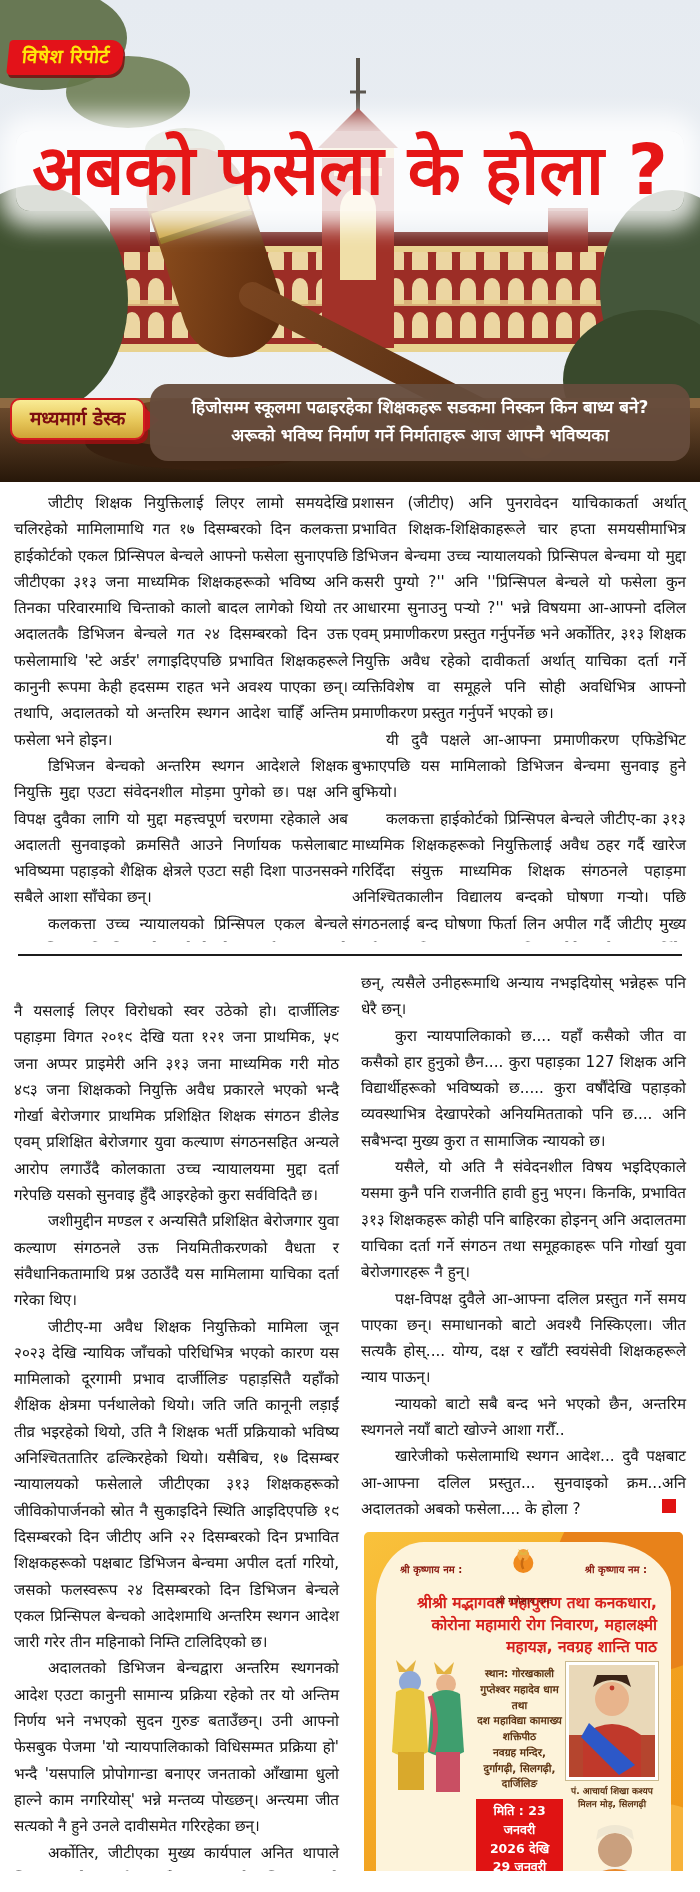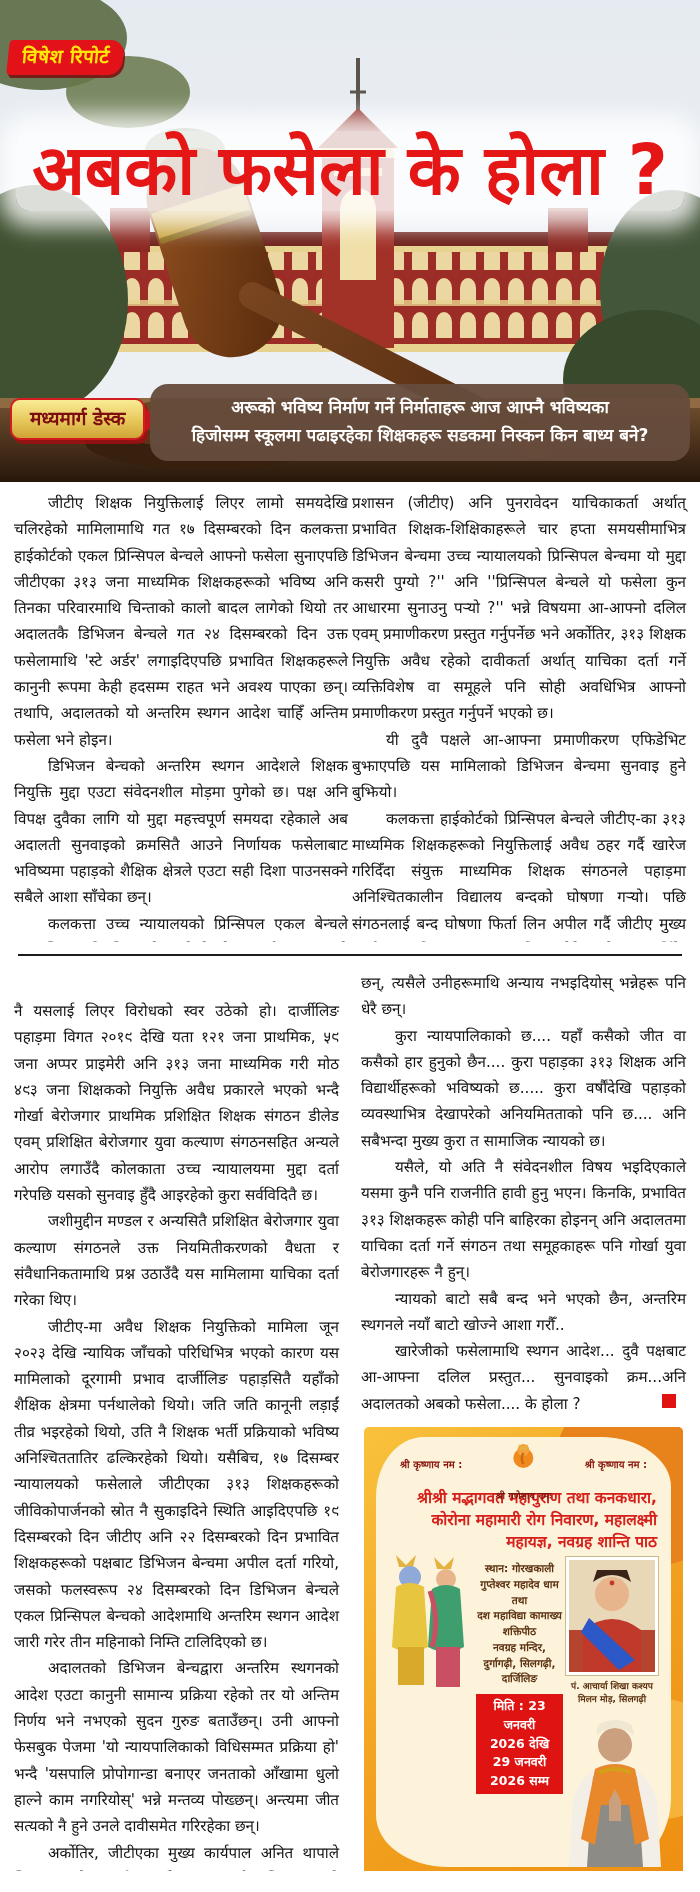--- a/index.html
+++ b/index.html
@@ -139,29 +139,29 @@
         <circle cx="570" cy="300" r="18" fill="#5e3315"></circle>
       </g>
     </svg>
 
     <div class="kicker">विषेश रिपोर्ट</div>
     <div class="headline-main-wrap">
       <span class="headline-main">अबको फसेला के होला ?</span>
     </div>
     <div class="byline">मध्यमार्ग डेस्क</div>
     <div class="standfirst">
+      <div>हिजोसम्म स्कूलमा पढाइरहेका शिक्षकहरू सडकमा निस्कन किन बाध्य बने?</div>
       <div>अरूको भविष्य निर्माण गर्ने निर्माताहरू आज आफ्नै भविष्यका</div>
-      <div>हिजोसम्म स्कूलमा पढाइरहेका शिक्षकहरू सडकमा निस्कन किन बाध्य बने?</div>
     </div>
   </div>
 
   <div class="cols">
     <div class="col">
         <p class="para">जीटीए शिक्षक नियुक्तिलाई लिएर लामो समयदेखि चलिरहेको मामिलामाथि गत १७ दिसम्बरको दिन कलकत्ता हाईकोर्टको एकल प्रिन्सिपल बेन्चले आफ्नो फसेला सुनाएपछि जीटीएका ३१३ जना माध्यमिक शिक्षकहरूको भविष्य अनि तिनका परिवारमाथि चिन्ताको कालो बादल लागेको थियो तर अदालतकै डिभिजन बेन्चले गत २४ दिसम्बरको दिन उक्त फसेलामाथि 'स्टे अर्डर' लगाइदिएपछि प्रभावित शिक्षकहरूले कानुनी रूपमा केही हदसम्म राहत भने अवश्य पाएका छन्। तथापि, अदालतको यो अन्तरिम स्थगन आदेश चाहिँ अन्तिम फसेला भने होइन।</p>
-        <p class="para">डिभिजन बेन्चको अन्तरिम स्थगन आदेशले शिक्षक नियुक्ति मुद्दा एउटा संवेदनशील मोड़मा पुगेको छ। पक्ष अनि विपक्ष दुवैका लागि यो मुद्दा महत्त्वपूर्ण समयदा रहेकाले अब अदालती सुनवाइको क्रमसितै आउने निर्णायक फसेलाबाट भविष्यमा पहाड़को शैक्षिक क्षेत्रले एउटा सही दिशा पाउनसक्ने सबैले आशा साँचेका छन्।</p>
+        <p class="para">डिभिजन बेन्चको अन्तरिम स्थगन आदेशले शिक्षक नियुक्ति मुद्दा एउटा संवेदनशील मोड़मा पुगेको छ। पक्ष अनि विपक्ष दुवैका लागि यो मुद्दा महत्त्वपूर्ण चरणमा रहेकाले अब अदालती सुनवाइको क्रमसितै आउने निर्णायक फसेलाबाट भविष्यमा पहाड़को शैक्षिक क्षेत्रले एउटा सही दिशा पाउनसक्ने सबैले आशा साँचेका छन्।</p>
         <p class="para">कलकत्ता उच्च न्यायालयको प्रिन्सिपल एकल बेन्चले ३१३ शिक्षक नियुक्ति खारेज गरेको घोषणालाई न्यायालयको डिभिजन बेन्चले अन्तरिम स्थगन आदेश १२ हप्ताको निम्ति दिएपछि आउँदो मार्च, २०२६ अर्थात् ३ महिनासम्मका लागि ३१३ शिक्षक-शिक्षिकाहरूको नोकरी सुरक्षित रहन पुगेको बुझिन्छ। यसका साथै, दुवै पक्षलाई आ-आफ्नो कानुनी प्रमाणीकरणस्वरूप एफिडेभिट प्रस्तुत गर्ने चार हप्ताको समय पनि अदालतबाट दिइएको छ।</p>
       </div>
     <div class="col">
         <p class="para noind">प्रशासन (जीटीए) अनि पुनरावेदन याचिकाकर्ता अर्थात् प्रभावित शिक्षक-शिक्षिकाहरूले चार हप्ता समयसीमाभित्र डिभिजन बेन्चमा उच्च न्यायालयको प्रिन्सिपल बेन्चमा यो मुद्दा कसरी पुग्यो ?'' अनि ''प्रिन्सिपल बेन्चले यो फसेला कुन आधारमा सुनाउनु पऱ्यो ?'' भन्ने विषयमा आ-आफ्नो दलिल एवम् प्रमाणीकरण प्रस्तुत गर्नुपर्नेछ भने अर्कोतिर, ३१३ शिक्षक नियुक्ति अवैध रहेको दावीकर्ता अर्थात् याचिका दर्ता गर्ने व्यक्तिविशेष वा समूहले पनि सोही अवधिभित्र आफ्नो प्रमाणीकरण प्रस्तुत गर्नुपर्ने भएको छ।</p>
         <p class="para">यी दुवै पक्षले आ-आफ्ना प्रमाणीकरण एफिडेभिट बुझाएपछि यस मामिलाको डिभिजन बेन्चमा सुनवाइ हुने बुझियो।</p>
         <p class="para">कलकत्ता हाईकोर्टको प्रिन्सिपल बेन्चले जीटीए-का ३१३ माध्यमिक शिक्षकहरूको नियुक्तिलाई अवैध ठहर गर्दै खारेज गरिदिँदा संयुक्त माध्यमिक शिक्षक संगठनले पहाड़मा अनिश्चितकालीन विद्यालय बन्दको घोषणा गऱ्यो। पछि संगठनलाई बन्द घोषणा फिर्ता लिन अपील गर्दै जीटीए मुख्य कार्यपाल अनित थापा यस मामिला बोकेर कोलकाता हिँड़े। उनी फर्किँदा अदालतबाट 'स्टे अर्डर' दिइएको खबर आयो। अदालतको 'स्टे अर्डर'-लाई लिएर अनित थापाले आफ्नो फेसबुक पेजमा '३१३ शिक्षकहरूलाई मेरो क्रिसमसको उपहार…' भन्दै लेखे।</p>
       </div>
   </div>
 
   <hr class="divider">
@@ -170,22 +170,23 @@
     <div class="bcol-left">
         <p class="para noind">नै यसलाई लिएर विरोधको स्वर उठेको हो। दार्जीलिङ पहाड़मा विगत २०१९ देखि यता १२१ जना प्राथमिक, ५९ जना अप्पर प्राइमेरी अनि ३१३ जना माध्यमिक गरी मोठ ४९३ जना शिक्षकको नियुक्ति अवैध प्रकारले भएको भन्दै गोर्खा बेरोजगार प्राथमिक प्रशिक्षित शिक्षक संगठन डीलेड एवम् प्रशिक्षित बेरोजगार युवा कल्याण संगठनसहित अन्यले आरोप लगाउँदै कोलकाता उच्च न्यायालयमा मुद्दा दर्ता गरेपछि यसको सुनवाइ हुँदै आइरहेको कुरा सर्वविदितै छ।</p>
         <p class="para">जशीमुद्दीन मण्डल र अन्यसितै प्रशिक्षित बेरोजगार युवा कल्याण संगठनले उक्त नियमितीकरणको वैधता र संवैधानिकतामाथि प्रश्न उठाउँदै यस मामिलामा याचिका दर्ता गरेका थिए।</p>
         <p class="para">जीटीए-मा अवैध शिक्षक नियुक्तिको मामिला जून २०२३ देखि न्यायिक जाँचको परिधिभित्र भएको कारण यस मामिलाको दूरगामी प्रभाव दार्जीलिङ पहाड़सितै यहाँको शैक्षिक क्षेत्रमा पर्नथालेको थियो। जति जति कानूनी लड़ाईं तीव्र भइरहेको थियो, उति नै शिक्षक भर्ती प्रक्रियाको भविष्य अनिश्चिततातिर ढल्किरहेको थियो। यसैबिच, १७ दिसम्बर न्यायालयको फसेलाले जीटीएका ३१३ शिक्षकहरूको जीविकोपार्जनको स्रोत नै सुकाइदिने स्थिति आइदिएपछि १९ दिसम्बरको दिन जीटीए अनि २२ दिसम्बरको दिन प्रभावित शिक्षकहरूको पक्षबाट डिभिजन बेन्चमा अपील दर्ता गरियो, जसको फलस्वरूप २४ दिसम्बरको दिन डिभिजन बेन्चले एकल प्रिन्सिपल बेन्चको आदेशमाथि अन्तरिम स्थगन आदेश जारी गरेर तीन महिनाको निम्ति टालिदिएको छ।</p>
         <p class="para">अदालतको डिभिजन बेन्चद्वारा अन्तरिम स्थगनको आदेश एउटा कानुनी सामान्य प्रक्रिया रहेको तर यो अन्तिम निर्णय भने नभएको सुदन गुरुङ बताउँछन्। उनी आफ्नो फेसबुक पेजमा 'यो न्यायपालिकाको विधिसम्मत प्रक्रिया हो' भन्दै 'यसपालि प्रोपोगान्डा बनाएर जनताको आँखामा धुलो हाल्ने काम नगरियोस्' भन्ने मन्तव्य पोख्छन्। अन्त्यमा जीत सत्यको नै हुने उनले दावीसमेत गरिरहेका छन्।</p>
         <p class="para">अर्कोतिर, जीटीएका मुख्य कार्यपाल अनित थापाले शिक्षकहरूको कानुनी लड़ाईँमा आफू सदैव शिक्षकहरूको पक्षमा उभिइने प्रतिबद्धता जाहेर गरेका छन्।</p>
       </div>
     <div class="bcol-right">
       <div>
           <p class="para noind">छन्, त्यसैले उनीहरूमाथि अन्याय नभइदियोस् भन्नेहरू पनि धेरै छन्।</p>
-          <p class="para">कुरा न्यायपालिकाको छ.... यहाँ कसैको जीत वा कसैको हार हुनुको छैन.... कुरा पहाड़का ३१३ शिक्षक अनि विद्यार्थीहरूको भविष्यको छ..... कुरा वर्षौंदेखि पहाड़को व्यवस्थाभित्र देखापरेको अनियमितताको पनि छ.... अनि सबैभन्दा मुख्य कुरा त सामाजिक न्यायको छ।</p>
+          <p class="para">कुरा न्यायपालिकाको छ.... यहाँ कसैको जीत वा कसैको हार हुनुको छैन.... कुरा पहाड़का 127 शिक्षक अनि विद्यार्थीहरूको भविष्यको छ..... कुरा वर्षौंदेखि पहाड़को व्यवस्थाभित्र देखापरेको अनियमितताको पनि छ.... अनि सबैभन्दा मुख्य कुरा त सामाजिक न्यायको छ।</p>
           <p class="para">यसैले, यो अति नै संवेदनशील विषय भइदिएकाले यसमा कुनै पनि राजनीति हावी हुनु भएन। किनकि, प्रभावित ३१३ शिक्षकहरू कोही पनि बाहिरका होइनन् अनि अदालतमा याचिका दर्ता गर्ने संगठन तथा समूहकाहरू पनि गोर्खा युवा बेरोजगारहरू नै हुन्।</p>
+          <p class="para">पक्ष-विपक्ष दुवैले आ-आफ्ना दलिल प्रस्तुत गर्ने समय पाएका छन्। समाधानको बाटो अवश्यै निस्किएला। जीत सत्यकै होस्.... योग्य, दक्ष र खाँटी स्वयंसेवी शिक्षकहरूले न्याय पाऊन्।</p>
           <p class="para">न्यायको बाटो सबै बन्द भने भएको छैन, अन्तरिम स्थगनले नयाँ बाटो खोज्ने आशा गरौँ..</p>
           <p class="para">खारेजीको फसेलामाथि स्थगन आदेश... दुवै पक्षबाट आ-आफ्ना दलिल प्रस्तुत... सुनवाइको क्रम...अनि अदालतको अबको फसेला.... के होला ?</p>
         </div>
       <span class="end-mark"></span>
 
       <div class="ad">
         <div class="blob b1"></div>
 
         <div class="blob b3"></div>
         <div class="dot" style="width:8px;height:8px;left:14px;top:60px;"></div>

